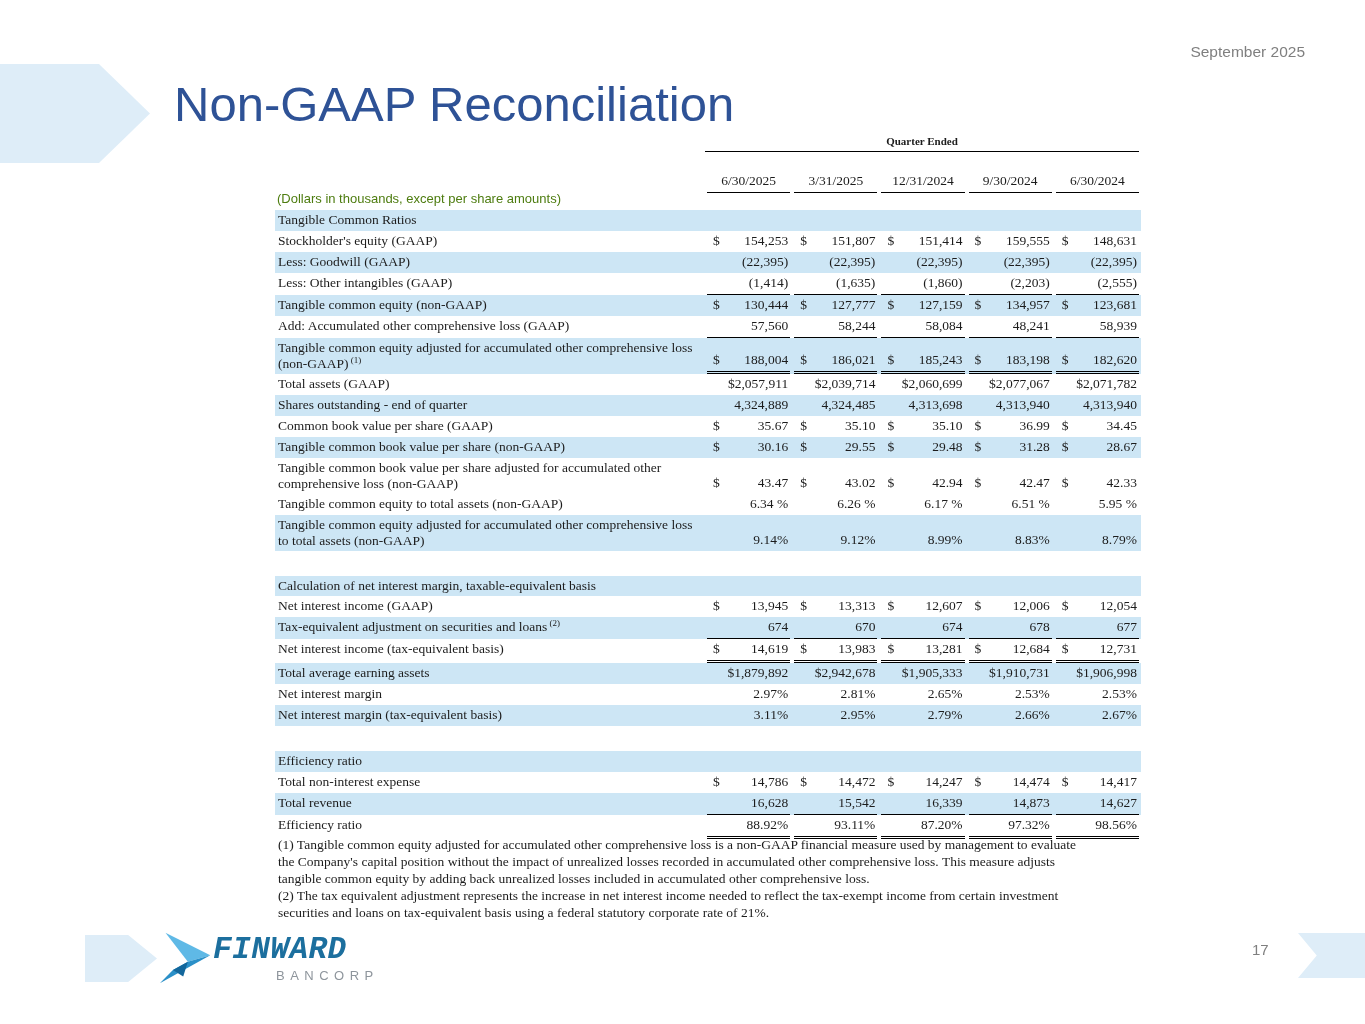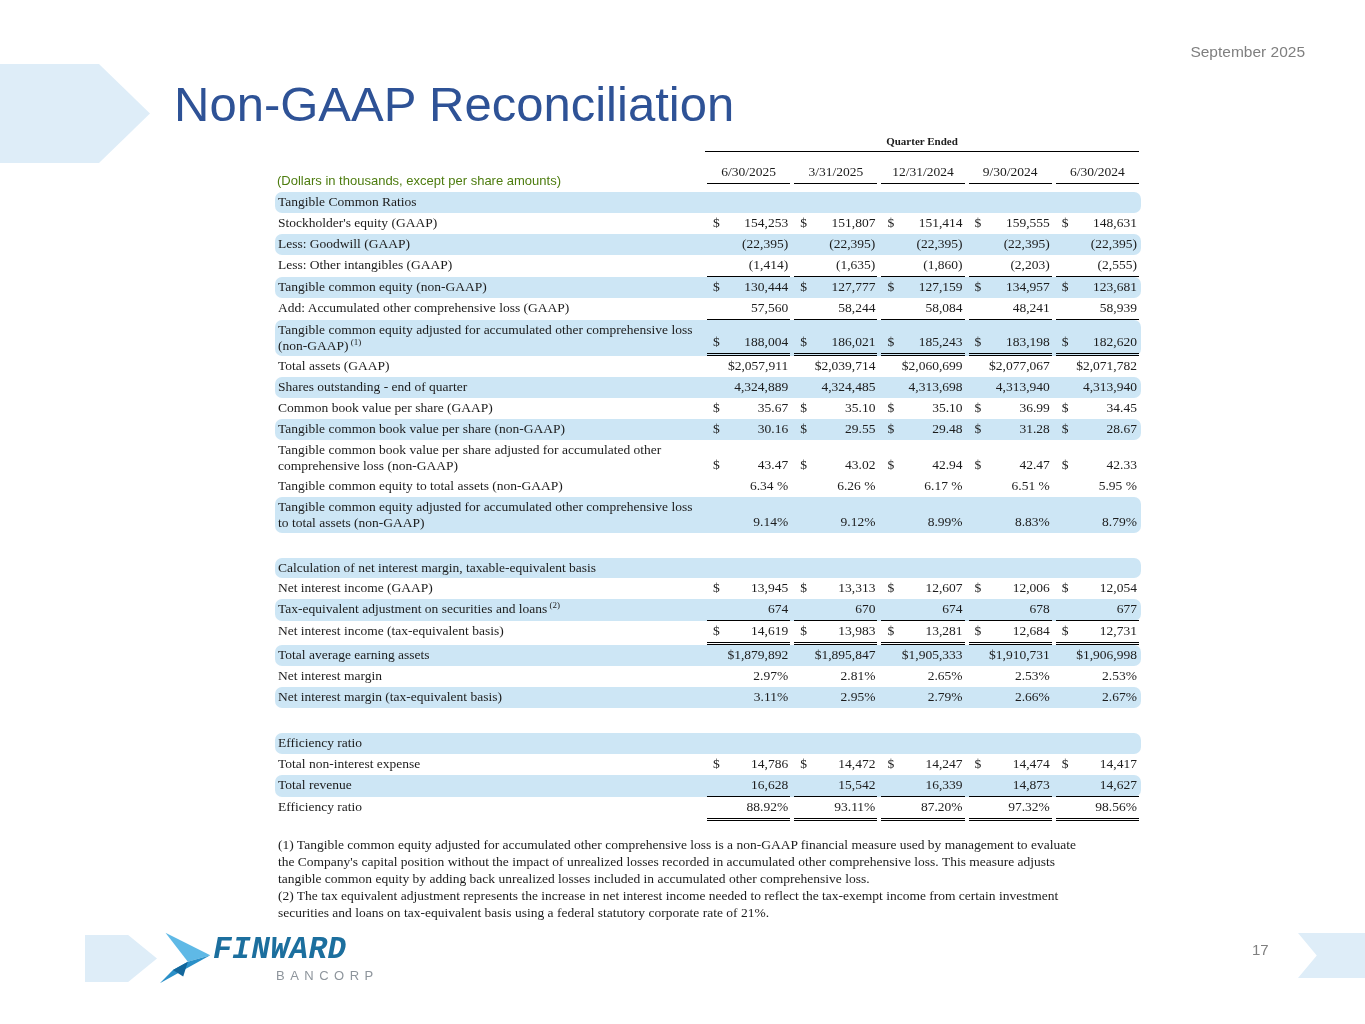--- a/index.html
+++ b/index.html
@@ -29,25 +29,25 @@
 
   .page-title{position:absolute;left:174px;top:76px;font-size:49px;letter-spacing:0px;
     color:var(--title-blue);font-family:"Liberation Sans","DejaVu Sans",sans-serif;font-weight:500;}
 
   
   .table-wrap{position:absolute;left:275px;top:133px;width:866px;font-size:13.5px;line-height:16px;}
   .qtr-label{margin-left:430px;width:434px;text-align:center;font-weight:bold;font-size:11px;
     border-bottom:1.5px solid #000;padding-bottom:2px;}
   .dates-row{display:grid;grid-template-columns:430px repeat(5,87.2px);margin-top:1px;align-items:end;}
   .units-note{font-size:13px;color:#4d7c0f;padding:0 0 3px 2px;}
-  .date-cell{text-align:center;border-bottom:1.5px solid #000;padding:3px 0 3px 0;margin:8px 2px;font-size:13.5px;}
+  .date-cell{text-align:center;border-bottom:1.5px solid #000;padding:3px 0 3px 0;margin:17px 2px;font-size:13.5px;}
 
   .t-section{margin-top:0;}
   .t-section + .t-section{margin-top:25px;}
-  .t-row{display:grid;grid-template-columns:430px repeat(5,87.2px);min-height:20.5px;border-radius:7px;}
+  .t-row{display:grid;grid-template-columns:430px repeat(5,87.2px);min-height:20.5px;}
   .t-row.shaded{background:var(--row-shade);}
   .label{padding:2px 6px 2px 3px;}
   .section-label{grid-column:1 / -1;}
   .label sup{font-size:9px;line-height:0;}
   .cell{display:flex;align-items:flex-end;justify-content:flex-end;margin:0 2px;padding:2px 2px 3px 4px;}
   .cell.dollar{justify-content:space-between;}
   .cell.u-single{border-bottom:1px solid #000;}
   .cell.u-double{border-bottom:3px double #000;}
   .dsign{padding-left:2px;}
 
@@ -339,21 +339,21 @@
               <span>12,684</span>
             </div>
             <div class="cell dollar u-double">
               <span class="dsign">$</span>
               <span>12,731</span>
             </div>
           </div>
           <div class="t-row shaded">
             <div class="label">Total average earning assets</div>
             <div class="cell">$1,879,892</div>
-            <div class="cell">$1,895,847</div>
+            <div class="cell">$2,942,678</div>
             <div class="cell">$1,905,333</div>
             <div class="cell">$1,910,731</div>
             <div class="cell">$1,906,998</div>
           </div>
           <div class="t-row">
             <div class="label">Net interest margin</div>
             <div class="cell">2.97%</div>
             <div class="cell">2.81%</div>
             <div class="cell">2.65%</div>
             <div class="cell">2.53%</div>

